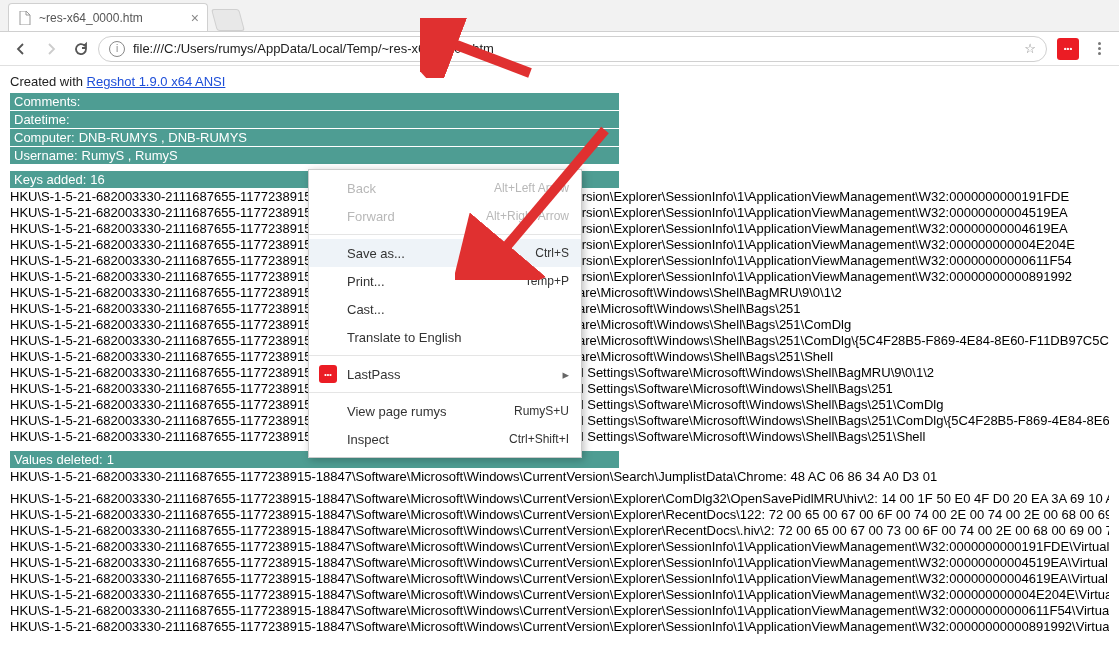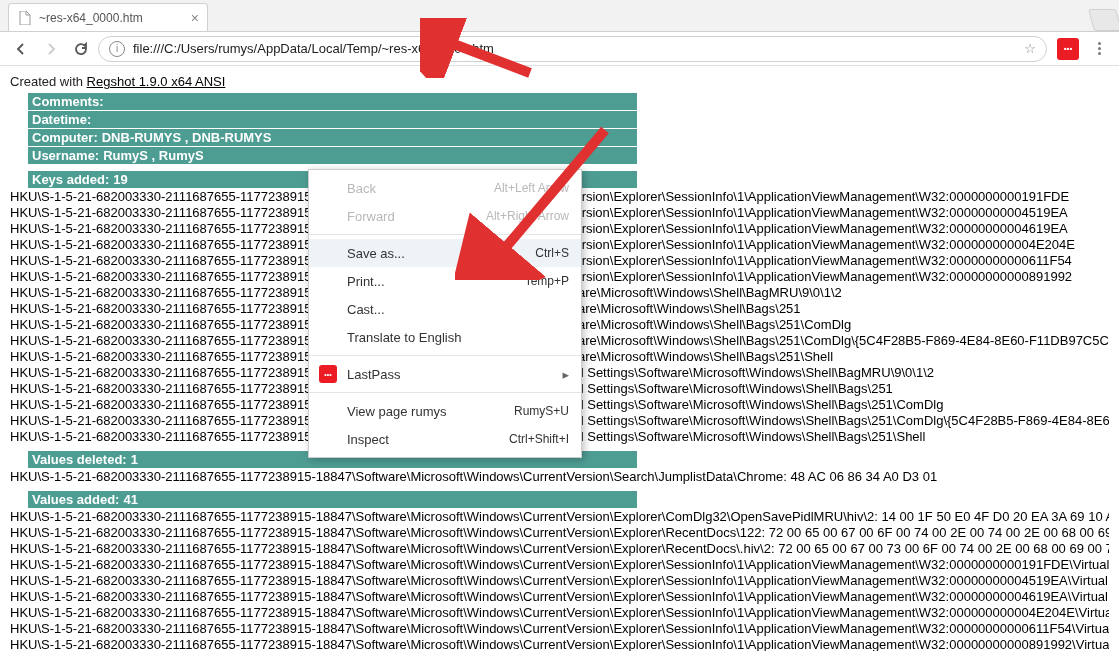--- a/index.html
+++ b/index.html
@@ -1,40 +1,40 @@
 <!DOCTYPE html>
 <html><head>
 <meta charset="utf-8">
 <style>
 * { box-sizing: border-box; margin: 0; padding: 0; }
 body { font-family: "Segoe UI", Tahoma, Arial, sans-serif; font-size: 13px; background: #fff; width: 1119px; height: 651px; overflow: hidden; position: relative; }
 
 
-.tab-bar { height: 32px; background: #f2f2f2; border-bottom: 1px solid #d0d0d0; display: flex; align-items: flex-end; padding-left: 8px; justify-content: space-between; }
+.tab-bar { height: 32px; background: #f2f2f2; border-bottom: 1px solid #d0d0d0; display: flex; align-items: flex-end; padding-left: 8px; }
 .tab { background: #fff; border: 1px solid #d0d0d0; border-bottom: none; border-top-left-radius: 4px; border-top-right-radius: 4px; height: 28px; min-width: 200px; display: flex; align-items: center; padding: 0 8px; font-size: 12px; color: #555; position: relative; }
 .tab .tab-icon { width: 16px; height: 16px; margin-right: 6px; display: flex; align-items: center; justify-content: center; color: #999; }
 .tab .close { margin-left: auto; color: #888; font-size: 14px; cursor: pointer; }
 .new-tab { width: 28px; height: 22px; background: #e8e8e8; border: 1px solid #d0d0d0; margin-left: 6px; border-radius: 3px; transform: skewX(15deg); }
 
 .addr-bar { height: 34px; background: #fff; border-bottom: 1px solid #e0e0e0; display: flex; align-items: center; padding: 0 8px; gap: 4px; }
 .nav-btn { width: 26px; height: 26px; border-radius: 50%; display: flex; align-items: center; justify-content: center; color: #777; cursor: pointer; }
 .nav-btn.disabled { color: #ccc; }
 .omnibox { flex: 1; height: 26px; border: 1px solid #d0d0d0; border-radius: 13px; display: flex; align-items: center; padding: 0 10px; font-size: 13px; color: #222; background: #fff; }
 .omnibox .info-icon { width: 16px; height: 16px; border: 1px solid #888; border-radius: 50%; display: flex; align-items: center; justify-content: center; font-size: 10px; color: #888; margin-right: 8px; }
 .omnibox .url { flex: 1; white-space: nowrap; overflow: hidden; }
 .omnibox .star { color: #888; margin-left: 6px; }
 .ext-icon { width: 22px; height: 22px; background: #eb1c24; border-radius: 3px; display: flex; align-items: center; justify-content: center; color: #fff; font-size: 8px; font-weight: bold; margin-left: 6px; }
 .menu-dots { width: 24px; display: flex; flex-direction: column; align-items: center; gap: 2px; margin-left: 4px; cursor: pointer; }
 .menu-dots span { width: 3px; height: 3px; background: #777; border-radius: 50%; }
 
 
 .page { padding: 8px 10px; font-size: 13px; }
 .created-with { font-size: 13px; color: #222; margin-bottom: 4px; }
-.created-with a { color: #000000; text-decoration: underline; }
-.teal-header { background: #4e9d93; color: #fff; font-weight: bold; padding: 1px 4px; width: 609px; margin: 0 0 1px 18px; display: flex; }
+.created-with a { color: #1d4ed8; text-decoration: underline; }
+.teal-header { background: #4e9d93; color: #fff; font-weight: normal; padding: 1px 4px; width: 609px; margin: 0 0 1px 0; display: flex; }
 .teal-header .label { }
 .teal-header .value { margin-left: 4px; }
 .data-line { font-size: 13px; line-height: 16px; white-space: nowrap; overflow: hidden; color: #000; }
 .section-gap { height: 6px; }
 
 
 .context-menu { position: absolute; left: 308px; top: 169px; width: 274px; background: #fff; border: 1px solid #ccc; box-shadow: 2px 2px 8px rgba(0,0,0,0.25); padding: 4px 0; z-index: 100; font-size: 13px; }
 .menu-item { display: flex; align-items: center; padding: 4px 12px 4px 38px; height: 28px; color: #333; cursor: pointer; position: relative; }
 .menu-item.disabled { color: #b8b8b8; cursor: default; }
 .menu-item.highlighted { background: #eef3f8; }
@@ -108,21 +108,21 @@
       <span class="label">Computer:</span>
       <span class="value">DNB-RUMYS , DNB-RUMYS</span>
     </div>
   <div class="teal-header">
       <span class="label">Username:</span>
       <span class="value">RumyS , RumyS</span>
     </div>
   <div class="section-gap"></div>
   <div class="teal-header">
       <span class="label">Keys added:</span>
-      <span class="value">19</span>
+      <span class="value">16</span>
     </div>
   <div id="keys-added-list">
       <div class="data-line">HKU\S-1-5-21-682003330-2111687655-1177238915-18847\Software\Microsoft\Windows\CurrentVersion\Explorer\SessionInfo\1\ApplicationViewManagement\W32:0000000000191FDE</div>
       <div class="data-line">HKU\S-1-5-21-682003330-2111687655-1177238915-18847\Software\Microsoft\Windows\CurrentVersion\Explorer\SessionInfo\1\ApplicationViewManagement\W32:00000000004519EA</div>
       <div class="data-line">HKU\S-1-5-21-682003330-2111687655-1177238915-18847\Software\Microsoft\Windows\CurrentVersion\Explorer\SessionInfo\1\ApplicationViewManagement\W32:00000000004619EA</div>
       <div class="data-line">HKU\S-1-5-21-682003330-2111687655-1177238915-18847\Software\Microsoft\Windows\CurrentVersion\Explorer\SessionInfo\1\ApplicationViewManagement\W32:000000000004E204E</div>
       <div class="data-line">HKU\S-1-5-21-682003330-2111687655-1177238915-18847\Software\Microsoft\Windows\CurrentVersion\Explorer\SessionInfo\1\ApplicationViewManagement\W32:00000000000611F54</div>
       <div class="data-line">HKU\S-1-5-21-682003330-2111687655-1177238915-18847\Software\Microsoft\Windows\CurrentVersion\Explorer\SessionInfo\1\ApplicationViewManagement\W32:00000000000891992</div>
       <div class="data-line">HKU\S-1-5-21-682003330-2111687655-1177238915-18847\Software\Classes\Local Settings\Software\Microsoft\Windows\Shell\BagMRU\9\0\1\2</div>
       <div class="data-line">HKU\S-1-5-21-682003330-2111687655-1177238915-18847\Software\Classes\Local Settings\Software\Microsoft\Windows\Shell\Bags\251</div>
@@ -137,24 +137,20 @@
     </div>
   <div class="section-gap"></div>
   <div class="teal-header">
       <span class="label">Values deleted:</span>
       <span class="value">1</span>
     </div>
   <div id="values-deleted-list">
       <div class="data-line">HKU\S-1-5-21-682003330-2111687655-1177238915-18847\Software\Microsoft\Windows\CurrentVersion\Search\JumplistData\Chrome: 48 AC 06 86 34 A0 D3 01</div>
     </div>
   <div class="section-gap"></div>
-  <div class="teal-header">
-      <span class="label">Values added:</span>
-      <span class="value">41</span>
-    </div>
   <div id="values-added-list">
       <div class="data-line">HKU\S-1-5-21-682003330-2111687655-1177238915-18847\Software\Microsoft\Windows\CurrentVersion\Explorer\ComDlg32\OpenSavePidlMRU\hiv\2: 14 00 1F 50 E0 4F D0 20 EA 3A 69 10 A2 D8 08 00 2B 30</div>
       <div class="data-line">HKU\S-1-5-21-682003330-2111687655-1177238915-18847\Software\Microsoft\Windows\CurrentVersion\Explorer\RecentDocs\122: 72 00 65 00 67 00 6F 00 74 00 2E 00 74 00 2E 00 68 00 69 00 76 00 00 00 6C</div>
       <div class="data-line">HKU\S-1-5-21-682003330-2111687655-1177238915-18847\Software\Microsoft\Windows\CurrentVersion\Explorer\RecentDocs\.hiv\2: 72 00 65 00 67 00 73 00 6F 00 74 00 2E 00 68 00 69 00 76 00 00 00 6C 00</div>
       <div class="data-line">HKU\S-1-5-21-682003330-2111687655-1177238915-18847\Software\Microsoft\Windows\CurrentVersion\Explorer\SessionInfo\1\ApplicationViewManagement\W32:0000000000191FDE\VirtualDesktop: 10 00 00 00</div>
       <div class="data-line">HKU\S-1-5-21-682003330-2111687655-1177238915-18847\Software\Microsoft\Windows\CurrentVersion\Explorer\SessionInfo\1\ApplicationViewManagement\W32:00000000004519EA\VirtualDesktop: 10 00 00 00</div>
       <div class="data-line">HKU\S-1-5-21-682003330-2111687655-1177238915-18847\Software\Microsoft\Windows\CurrentVersion\Explorer\SessionInfo\1\ApplicationViewManagement\W32:00000000004619EA\VirtualDesktop: 10 00 00 00</div>
       <div class="data-line">HKU\S-1-5-21-682003330-2111687655-1177238915-18847\Software\Microsoft\Windows\CurrentVersion\Explorer\SessionInfo\1\ApplicationViewManagement\W32:000000000004E204E\VirtualDesktop: 10 00 00 00</div>
       <div class="data-line">HKU\S-1-5-21-682003330-2111687655-1177238915-18847\Software\Microsoft\Windows\CurrentVersion\Explorer\SessionInfo\1\ApplicationViewManagement\W32:00000000000611F54\VirtualDesktop: 10 00 00 00</div>
       <div class="data-line">HKU\S-1-5-21-682003330-2111687655-1177238915-18847\Software\Microsoft\Windows\CurrentVersion\Explorer\SessionInfo\1\ApplicationViewManagement\W32:00000000000891992\VirtualDesktop: 10 00 00 00</div>

